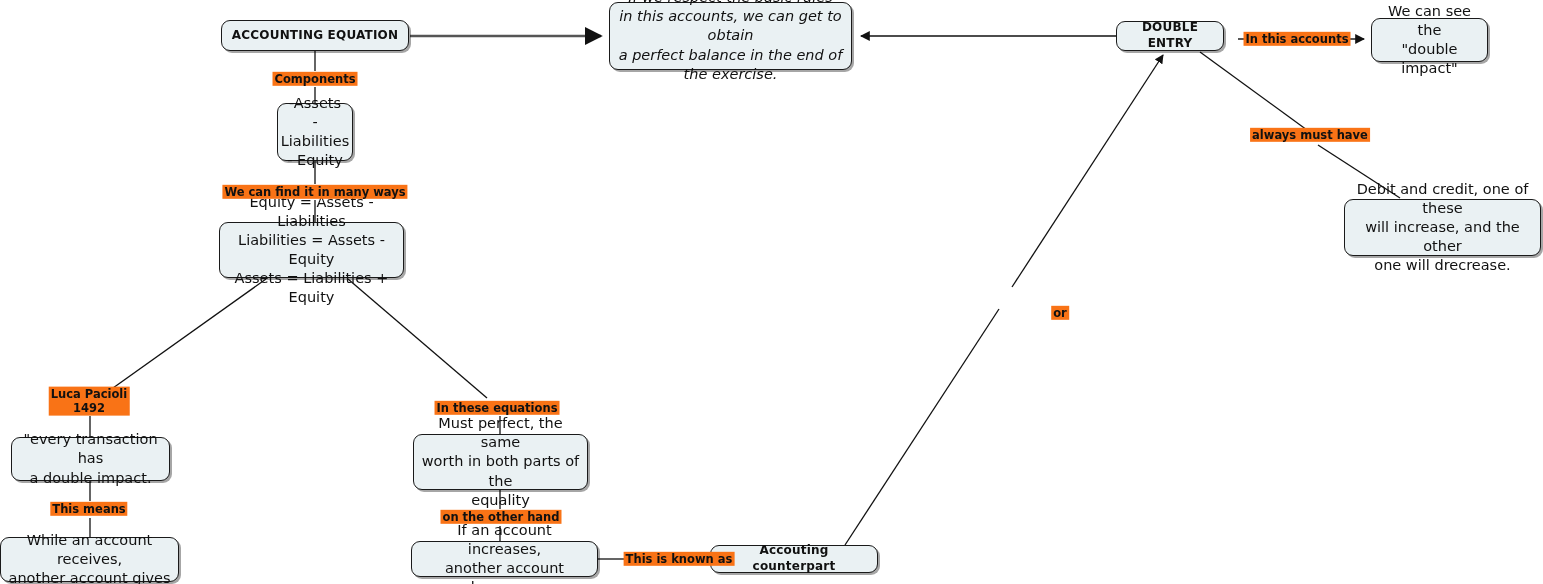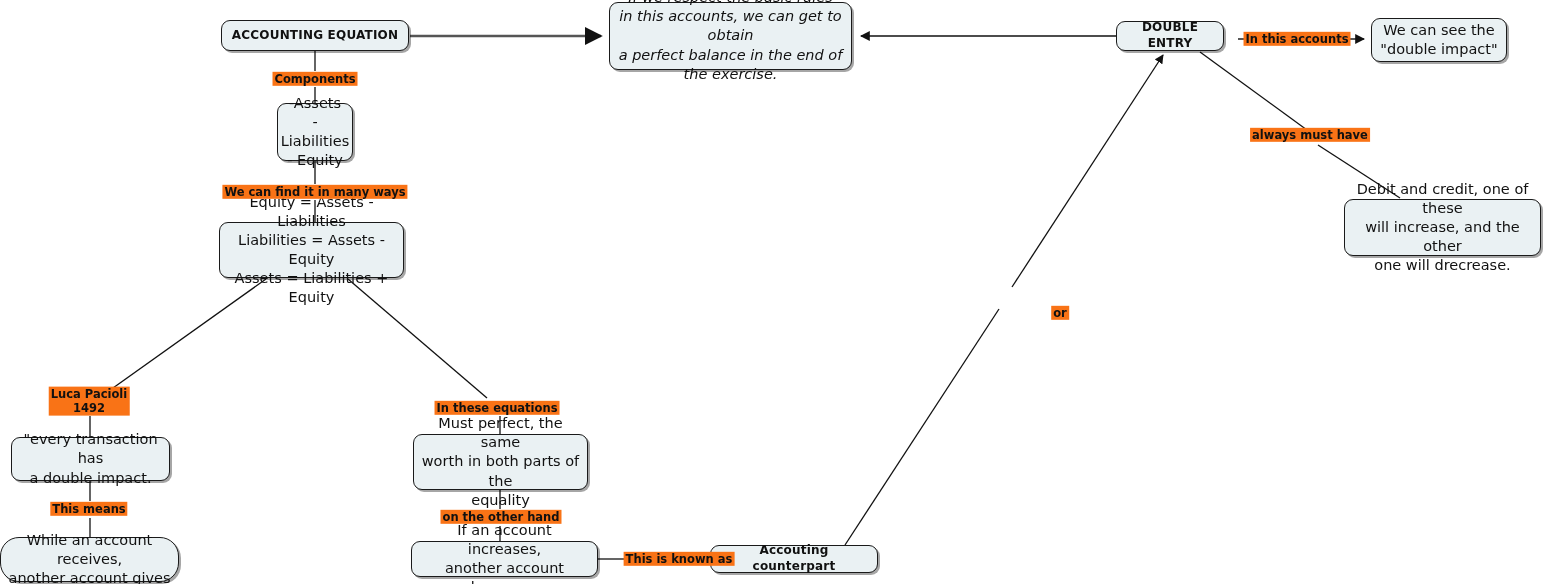--- a/index.html
+++ b/index.html
@@ -118,21 +118,21 @@
 
   <div class="node bold" style="left:221px; top:20px; width:188px; height:31px;">ACCOUNTING EQUATION</div>
 
   <div class="node italic" style="left:609px; top:2px; width:243px; height:68px;">If we respect the basic rules
 in this accounts, we can get to obtain
 a perfect balance in the end of
 the exercise.</div>
 
   <div class="node bold" style="left:1116px; top:21px; width:108px; height:30px;">DOUBLE ENTRY</div>
 
-  <div class="node" style="left:1371px; top:18px; width:136px; height:44px;">We can see the
+  <div class="node" style="left:1371px; top:18px; width:117px; height:44px;">We can see the
 "double impact"</div>
 
   <div class="node" style="left:277px; top:103px; width:76px; height:58px;">-Assets
 -Liabilities
 - Equity</div>
 
   <div class="node" style="left:1344px; top:199px; width:197px; height:57px;">Debit and credit, one of these
 will increase, and the other
 one will drecrease.</div>
 
@@ -145,21 +145,21 @@
 
   <div class="node" style="left:413px; top:434px; width:175px; height:56px;">Must perfect, the same
 worth in both parts of the
 equality</div>
 
   <div class="node" style="left:411px; top:541px; width:187px; height:36px;">If an account increases,
 another account decreases.</div>
 
   <div class="node bold" style="left:710px; top:545px; width:168px; height:28px;">Accouting counterpart</div>
 
-  <div class="node" style="left:0px; top:537px; width:179px; height:45px;border-radius:19px;">While an account receives,
+  <div class="node" style="left:0px; top:537px; width:179px; height:45px;">While an account receives,
 another account gives</div>
 
   <div class="link-label" style="left:315px; top:79px; transform:translate(-50%,-50%);">Components</div>
 
   <div class="link-label" style="left:1297px; top:39px; transform:translate(-50%,-50%);">In this accounts</div>
 
   <div class="link-label" style="left:1310px; top:135px; transform:translate(-50%,-50%);">always must have</div>
 
   <div class="link-label" style="left:315px; top:192px; transform:translate(-50%,-50%);">We can find it in many ways</div>
 

